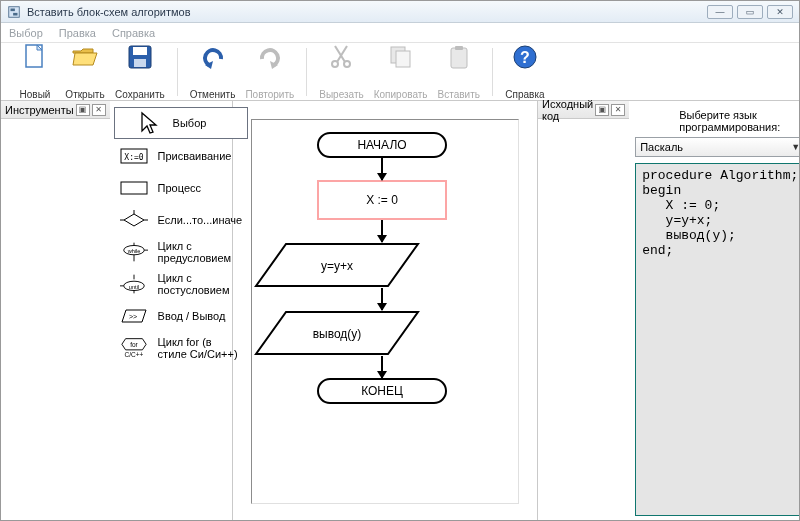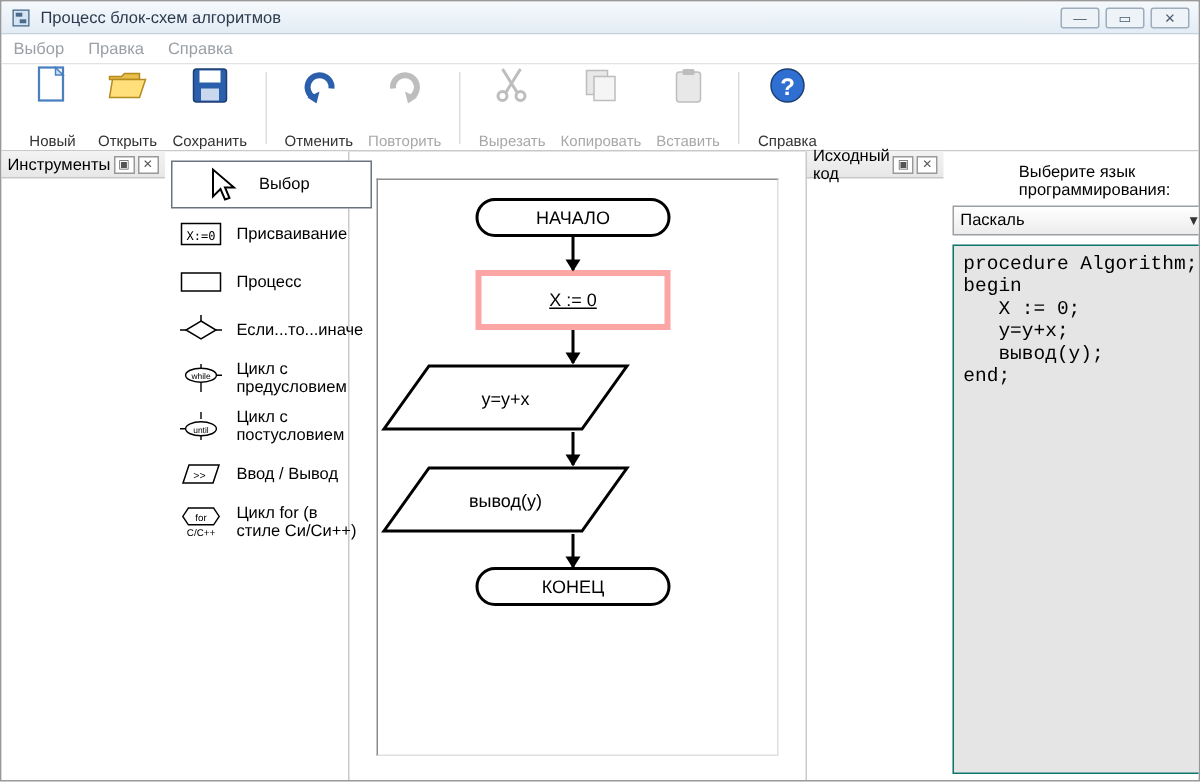--- a/index.html
+++ b/index.html
@@ -117,25 +117,24 @@
   .term {
     width: 130px; height: 26px;
     border: 2px solid #000;
     border-radius: 14px;
     display:flex;align-items:center;justify-content:center;
     margin: 0 auto;
     font-size: 12px;
   }
   .proc {
     width: 130px; height: 40px;
-    border: 4px solid #fca5a5;
+    border: 2px solid #fca5a5;
     display:flex;align-items:center;justify-content:center;
     margin: 0 auto;
     font-size: 12px;
-    text-decoration: underline;
   }
   .para {
     margin: 0 auto;
   }
   .arrow-down {
     width: 2px; height: 22px; background:#000; margin: 0 auto; position:relative;
   }
   .arrow-down:after {
     content:""; position:absolute; bottom:-1px; left:-4px;
     border-left:5px solid transparent;
@@ -168,21 +167,21 @@
 </style>
 </head>
 <body>
 
 <div class="titlebar">
   <svg class="title-icon" viewBox="0 0 16 16">
     <rect x="2" y="2" width="12" height="12" fill="#d5e4f5" stroke="#4a6b8a"></rect>
     <rect x="4" y="4" width="5" height="3" fill="#4a6b8a"></rect>
     <rect x="7" y="9" width="5" height="3" fill="#4a6b8a"></rect>
   </svg>
-  <span class="title-text">Процесс блок-схем алгоритмов</span>
+  <span class="title-text">Вставить блок-схем алгоритмов</span>
   <div class="win-controls">
     <div class="win-btn">—</div>
     <div class="win-btn">▭</div>
     <div class="win-btn">✕</div>
   </div>
 </div>
 
 <div class="menubar">
   <span class="menu-item">Выбор</span>
   <span class="menu-item">Правка</span>

